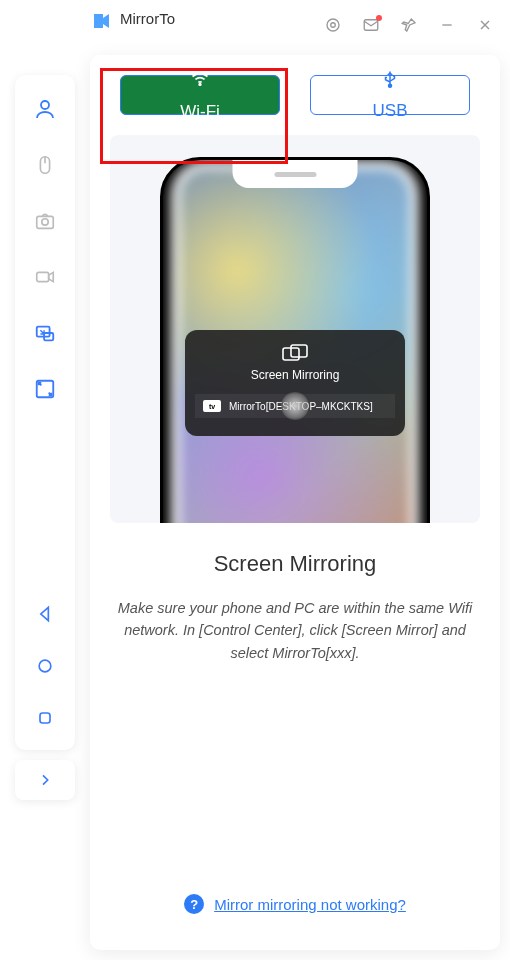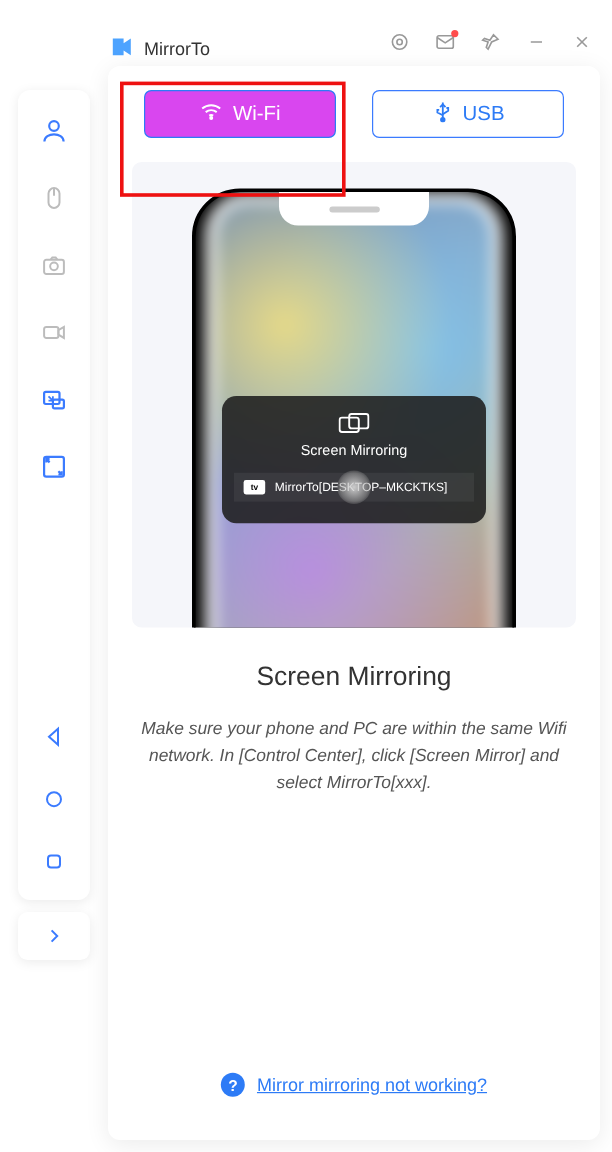--- a/index.html
+++ b/index.html
@@ -13,21 +13,21 @@
   }
 
   
   .titlebar {
     position: absolute;
     top: 10px;
     left: 90px;
     right: 10px;
     height: 40px;
     display: flex;
-    align-items: flex-end;
+    align-items: flex-start;
     gap: 8px;
   }
   .titlebar .app-logo {
     width: 22px; height: 22px;
     display: flex; align-items: center; justify-content: center;
   }
   .titlebar .app-title {
     font-size: 15px;
     color: #333;
     font-weight: 500;
@@ -121,27 +121,29 @@
     display: flex;
     align-items: center;
     justify-content: center;
     gap: 8px;
     font-size: 17px;
     font-weight: 500;
     cursor: pointer;
     border: 1.6px solid #3b7bff;
   }
   .tab-btn.active {
-    background: #d946ef;
+    background: #15803d;
     color: #fff;
     border-color: #2d7bf6;
+    flex-direction: column;
   }
   .tab-btn.inactive {
     background: #fff;
     color: #2d7bf6;
+    flex-direction: column;
   }
 
   
   .wifi-highlight {
     position: absolute;
     top: 68px; 
     left: 100px;
     width: 188px;
     height: 96px;
     border: 3px solid #e11;

